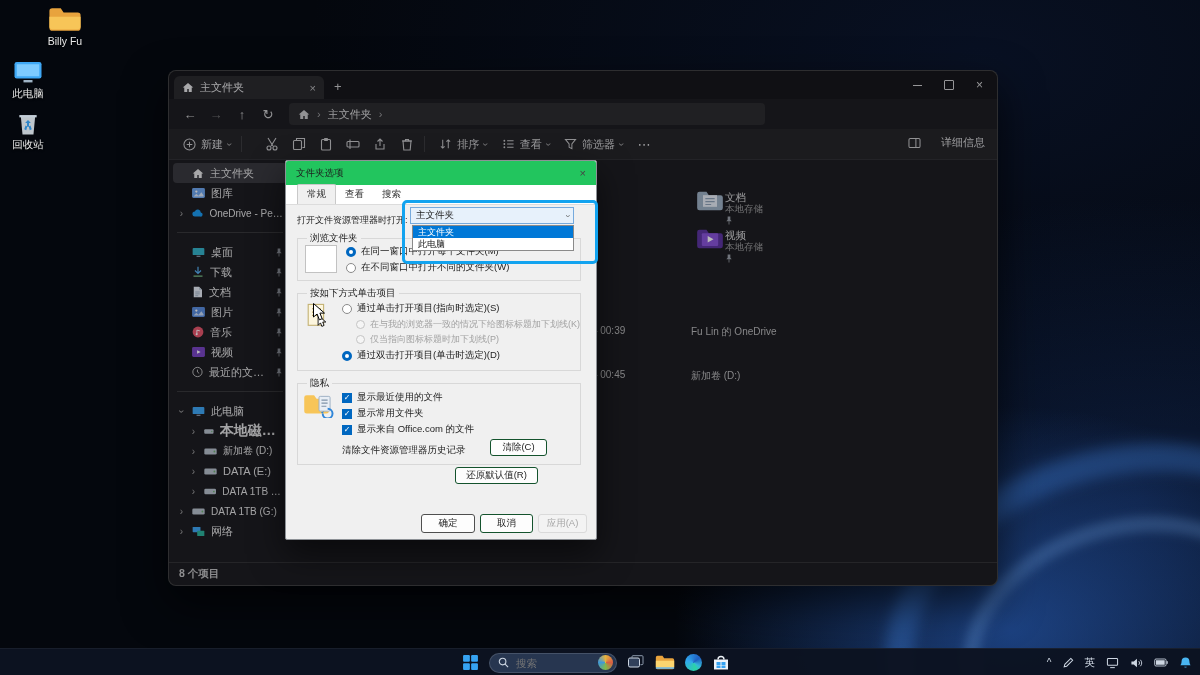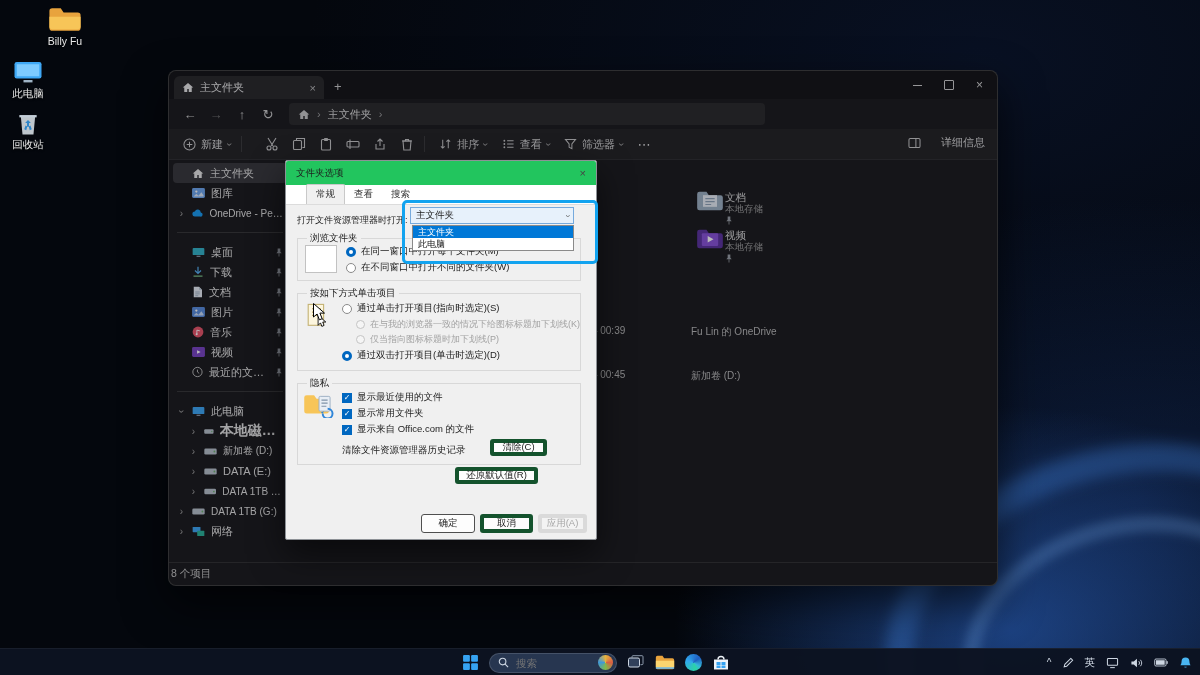--- a/index.html
+++ b/index.html
@@ -60,46 +60,46 @@
   .srow .cvb{width:9px;flex:none;color:#9f9f9f;font-size:10px;text-align:center;}
   .srow .lbl{overflow:hidden;text-overflow:ellipsis;}
   .srow .pinr{margin-left:auto;flex:none;}
   .sep{height:1px;background:#38383a;margin:9px 4px;}
   .indent{padding-left:16px;}
   
   .mtxt{position:absolute;color:#d9d9d9;font-size:10.5px;white-space:nowrap;}
   .mtxt.dim2{color:#9d9d9d;font-size:9.5px;}
   .statusbar{position:absolute;left:0;bottom:0;width:100%;height:22px;border-top:1px solid #323234;
     display:flex;align-items:center;color:#c3c3c3;font-size:10.5px;border-radius:0 0 8px 8px;}
-  .statusbar span{margin-left:2px;}
+  .statusbar span{margin-left:10px;font-weight:bold;}
   .dimover{position:absolute;inset:0;background:rgba(4,5,9,.28);z-index:5;border-radius:8px;pointer-events:none;}
   
   .dlg{position:absolute;left:285px;top:160px;width:310px;height:378px;background:#f0f0f0;
     border:1px solid #8d9196;border-radius:2px;box-shadow:0 14px 34px rgba(0,0,0,.55);z-index:10;
     font-size:9.5px;color:#1d1d1d;}
   .dlg-title{position:absolute;left:0;top:0;width:100%;height:24px;background:#22c55e;border-radius:2px 2px 0 0;
     display:flex;align-items:center;}
   .dlg-title .t{margin-left:10px;font-size:9.5px;}
   .dlg-title .x{margin-left:auto;margin-right:10px;color:#444;font-size:11px;}
   .tabs{position:absolute;left:0;top:24px;width:100%;height:20px;background:#fff;border-bottom:1px solid #dcdcdc;
-    display:flex;align-items:flex-end;padding-left:20px;box-sizing:border-box;}
+    display:flex;align-items:flex-end;padding-left:11px;box-sizing:border-box;}
   .dtab{padding:3px 9px;font-size:9.5px;color:#333;}
   .dtab.on{background:#f0f0f0;border:1px solid #c9c9c9;border-bottom:none;border-radius:2px 2px 0 0;}
   .grp{position:absolute;border:1px solid #d8d8d8;}
   .grp-label{position:absolute;top:-7px;left:9px;background:#f0f0f0;padding:0 3px;font-size:9.5px;white-space:nowrap;}
   .frow{position:absolute;display:flex;align-items:center;gap:5px;white-space:nowrap;}
   .rd{width:10px;height:10px;border:1px solid #8a8a8a;border-radius:50%;background:#fff;flex:none;box-sizing:border-box;}
   .rd.on{border:3px solid #0067c0;}
   .rd.dis{border-color:#c4c4c4;background:#f5f5f5;}
   .rd.sm{width:9px;height:9px;}
   .cb{width:10px;height:10px;border:1px solid #8a8a8a;background:#fff;flex:none;box-sizing:border-box;
     display:flex;align-items:center;justify-content:center;font-size:8px;color:#fff;}
   .cb.on{background:#0067c0;border-color:#0067c0;}
   .distext{color:#a2a2a2;font-size:9px;}
-  .btn{position:absolute;background:#fdfdfd;border:4px solid #14532d;border-radius:3px;font-size:9.5px;
+  .btn{position:absolute;background:#fdfdfd;border:1px solid #14532d;border-radius:3px;font-size:9.5px;
     display:flex;align-items:center;justify-content:center;color:#1d1d1d;box-sizing:border-box;}
   .btn.def{border:1.5px solid #4f4f4f;text-align:right;}
   .btn.dis{background:#f3f3f3;border-color:#dadada;color:#a6a6a6;}
   .whitebox{position:absolute;background:#fff;border:1px solid #c2c2c2;}
   .combo{position:absolute;left:124px;top:46px;width:164px;height:17px;background:#e7f1fb;
     border:1px solid #76aadd;display:flex;align-items:center;box-sizing:border-box;z-index:11;}
   .combo .val{margin-left:5px;font-size:9.5px;}
   .combo .cvd{margin-left:auto;margin-right:4px;transform:rotate(90deg);color:#5a5a5a;font-size:9px;}
   .ddl{position:absolute;left:126px;top:64px;width:160px;background:#fff;border:1px solid #8a8a8a;z-index:11;}
   .ddl .opt{height:12px;line-height:12px;padding-left:5px;font-size:9px;color:#111;}

